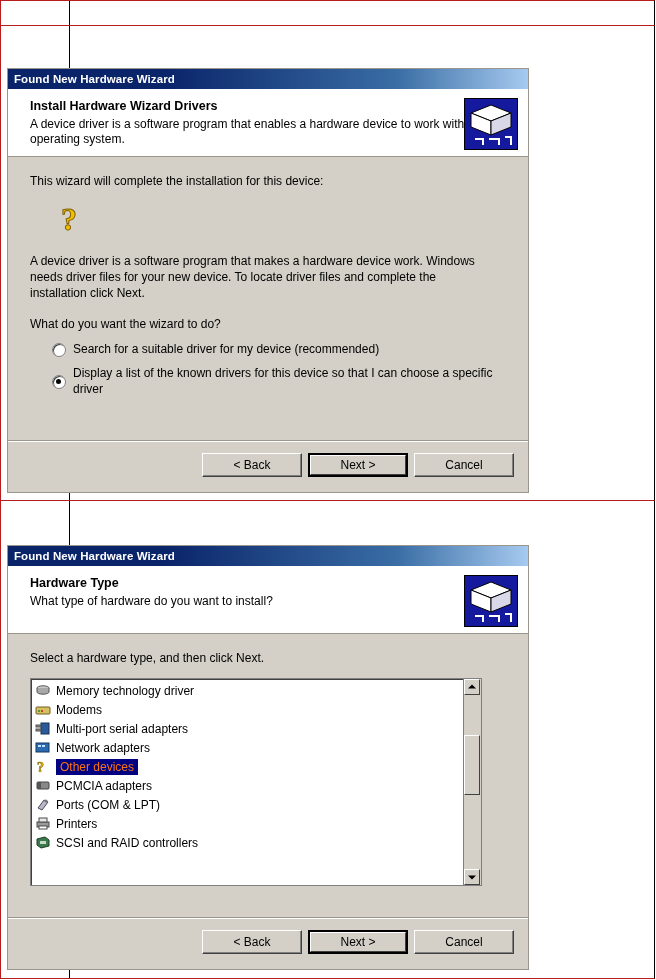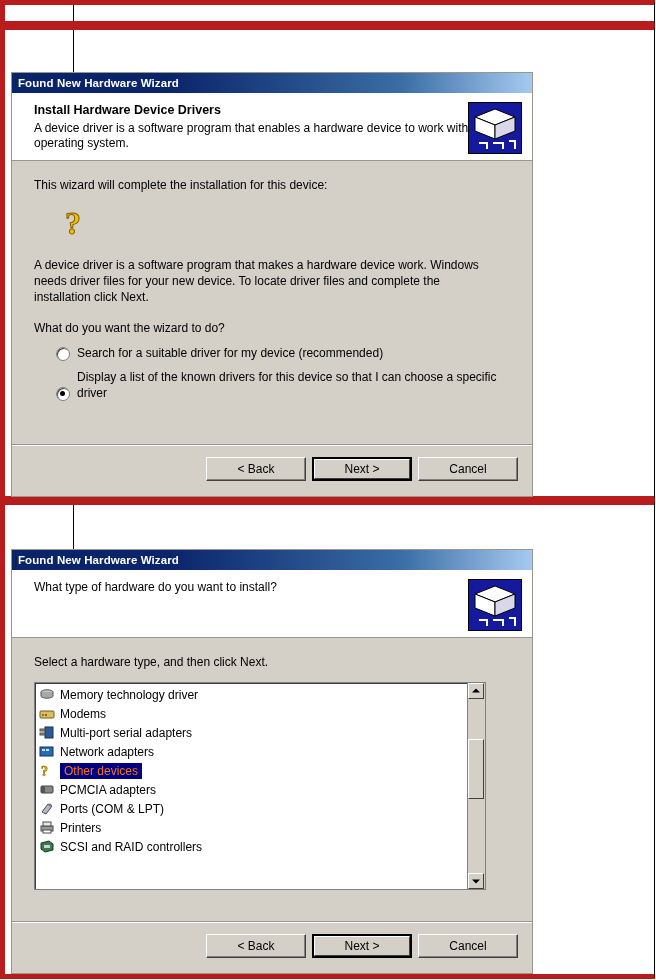--- a/index.html
+++ b/index.html
@@ -22,21 +22,21 @@
     left: 0; top: 0;
     width: 655px;
     height: 979px;
     box-sizing: border-box;
   }
   .doc-row {
     position: absolute;
     left: 0;
     width: 655px;
     box-sizing: border-box;
-    border: 5px solid #b91c1c;
+    border: 1px solid #b91c1c;
     border-right: 1px solid #000;
   }
   .row-head { top: 0; height: 26px; }
   .row-one  { top: 25px; height: 476px; }
   .row-two  { top: 500px; height: 479px; }
 
   .cell-divider {
     position: absolute;
     top: 0;
     bottom: 0;
@@ -132,21 +132,21 @@
     margin: 0 0 16px 0;
     width: 460px;
   }
   .question {
     font-size: 12px;
     margin: 0 0 10px 0;
   }
 
   .radio-row {
     display: flex;
-    align-items: flex-end;
+    align-items: center;
     margin: 0 0 8px 22px;
   }
   .radio {
     width: 12px;
     height: 12px;
     border-radius: 50%;
     background: #fff;
     border: 1px solid #808080;
     box-shadow: inset 1px 1px 0 #404040, inset -1px -1px 0 #fff;
     margin: 1px 7px 0 0;
@@ -310,21 +310,21 @@
 
   <div class="doc-row row-one">
     <div class="cell-divider"></div>
 
     <div class="wizard wiz-one">
       <div class="title-bar">
         <span>Found New Hardware Wizard</span>
       </div>
 
       <div class="header-area">
-        <div class="header-title">Install Hardware Device Drivers</div>
+        <div class="header-title">Install Hardware Wizard Drivers</div>
         <div class="header-sub">A device driver is a software program that enables a hardware device to work with an operating system.</div>
         <div class="header-icon">
           <svg width="52" height="50" viewBox="0 0 52 50">
             <g fill="#ffffff" stroke="#000000" stroke-width="1">
               <path d="M6 14 L26 6 L46 14 L26 22 Z"></path>
               <path d="M6 14 L6 28 L26 36 L26 22 Z"></path>
               <path d="M26 22 L26 36 L46 28 L46 14 Z" fill="#d8d8e8"></path>
             </g>
             <g stroke="#ffffff" stroke-width="2" fill="none">
               <path d="M10 40 L18 40 L18 46"></path>
@@ -375,20 +375,21 @@
 
   <div class="doc-row row-two">
     <div class="cell-divider"></div>
 
     <div class="wizard wiz-two">
       <div class="title-bar">
         <span>Found New Hardware Wizard</span>
       </div>
 
       <div class="header-area">
+        <div class="header-title">Hardware Type</div>
         <div class="header-sub">What type of hardware do you want to install?</div>
         <div class="header-icon">
           <svg width="52" height="50" viewBox="0 0 52 50">
             <g fill="#ffffff" stroke="#000000" stroke-width="1">
               <path d="M6 14 L26 6 L46 14 L26 22 Z"></path>
               <path d="M6 14 L6 28 L26 36 L26 22 Z"></path>
               <path d="M26 22 L26 36 L46 28 L46 14 Z" fill="#d8d8e8"></path>
             </g>
             <g stroke="#ffffff" stroke-width="2" fill="none">
               <path d="M10 40 L18 40 L18 46"></path>

